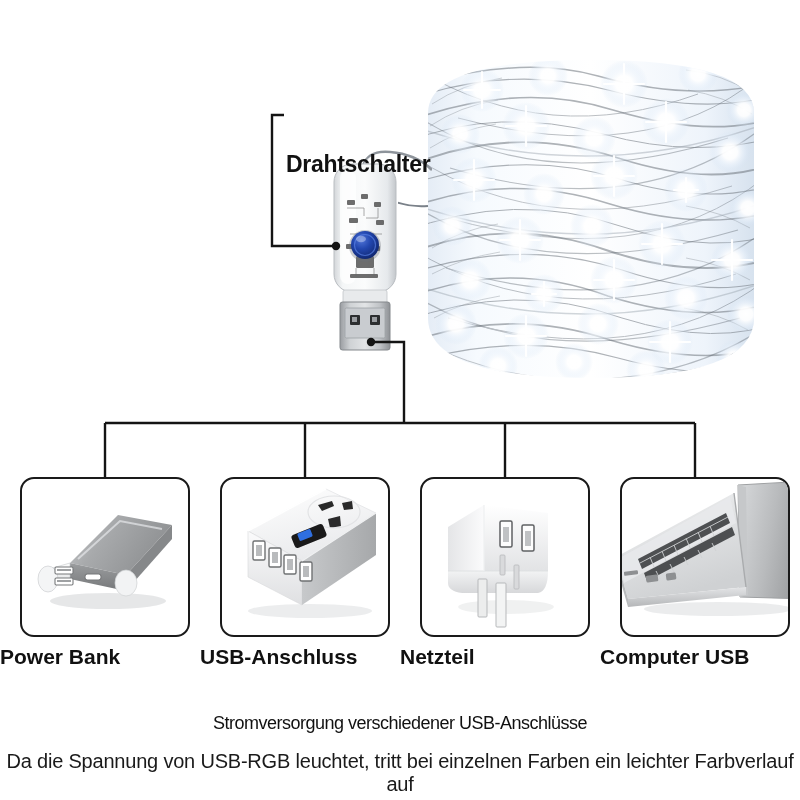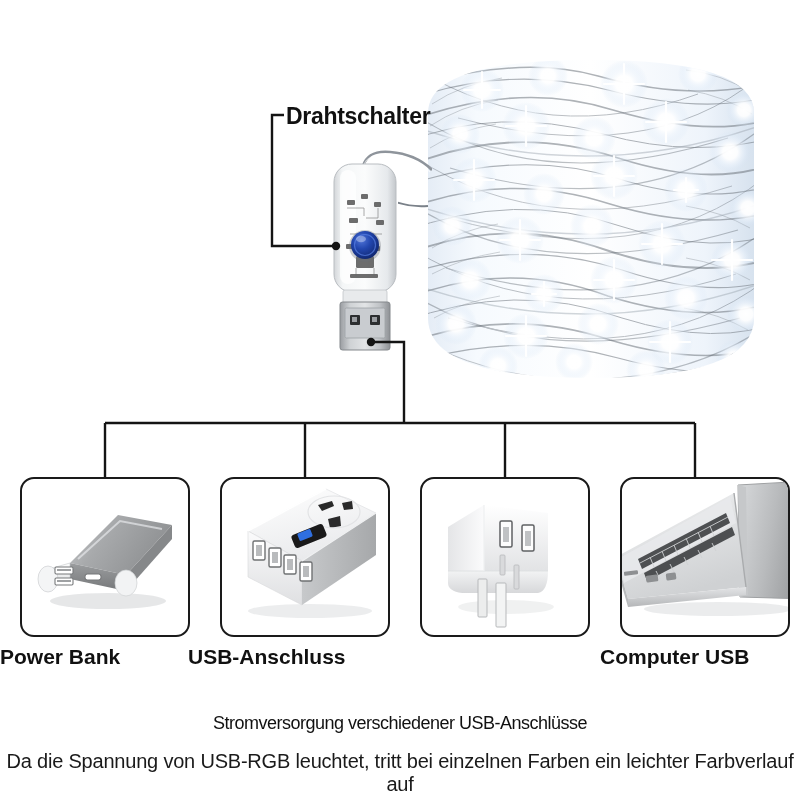--- a/index.html
+++ b/index.html
@@ -25,20 +25,21 @@
   
   .abs { position: absolute; }
 
   
   .anno-label {
     position: absolute;
     font-weight: 700;
     color: #111;
     white-space: nowrap;
     letter-spacing: -0.3px;
+    margin-top: 48px;
   }
   #label-switch {
     left: 286px; top: 103px;
     font-size: 23px;
   }
   #label-usb {
     left: 158px; top: 352px;
     font-size: 23px;
   }
 
@@ -77,21 +78,21 @@
     position: absolute;
     top: 645px;
     width: 210px;
     text-align: left;
     font-size: 21px;
     font-weight: 600;
     color: #111;
     white-space: nowrap;
   }
   #cap-0 { left: 0px; }
-  #cap-1 { left: 188px; }
+  #cap-1 { left: 200px; }
   #cap-2 { left: 400px; }
   #cap-3 { left: 600px; }
 
   
   .footer {
     position: absolute;
     left: 0; right: 0;
     text-align: center;
   }
   #footer-title {
@@ -522,18 +523,19 @@
         <rect x="24" y="96" width="12" height="7" rx="1.5" transform="rotate(-8 30 99)"></rect>
         <rect x="44" y="94" width="10" height="7" rx="1.5" transform="rotate(-8 49 97)"></rect>
       </g>
 
       <path d="M112 14 L124 108" stroke="#a9abad" stroke-width="1.4" fill="none"></path>
     </svg>
   </div>
 
   <div class="src-caption" id="cap-0">Power  Bank</div>
   <div class="src-caption" id="cap-1">USB-Anschluss</div>
+  <div class="src-caption" id="cap-2">Netzteil</div>
   <div class="src-caption" id="cap-3">Computer USB</div>
 
   <div class="footer" id="footer-title">Stromversorgung verschiedener USB-Anschlüsse</div>
   <div class="footer" id="footer-sub">Da die Spannung von USB-RGB leuchtet, tritt bei einzelnen Farben ein leichter Farbverlauf auf</div>
 
 </div>
 
 </body></html>

